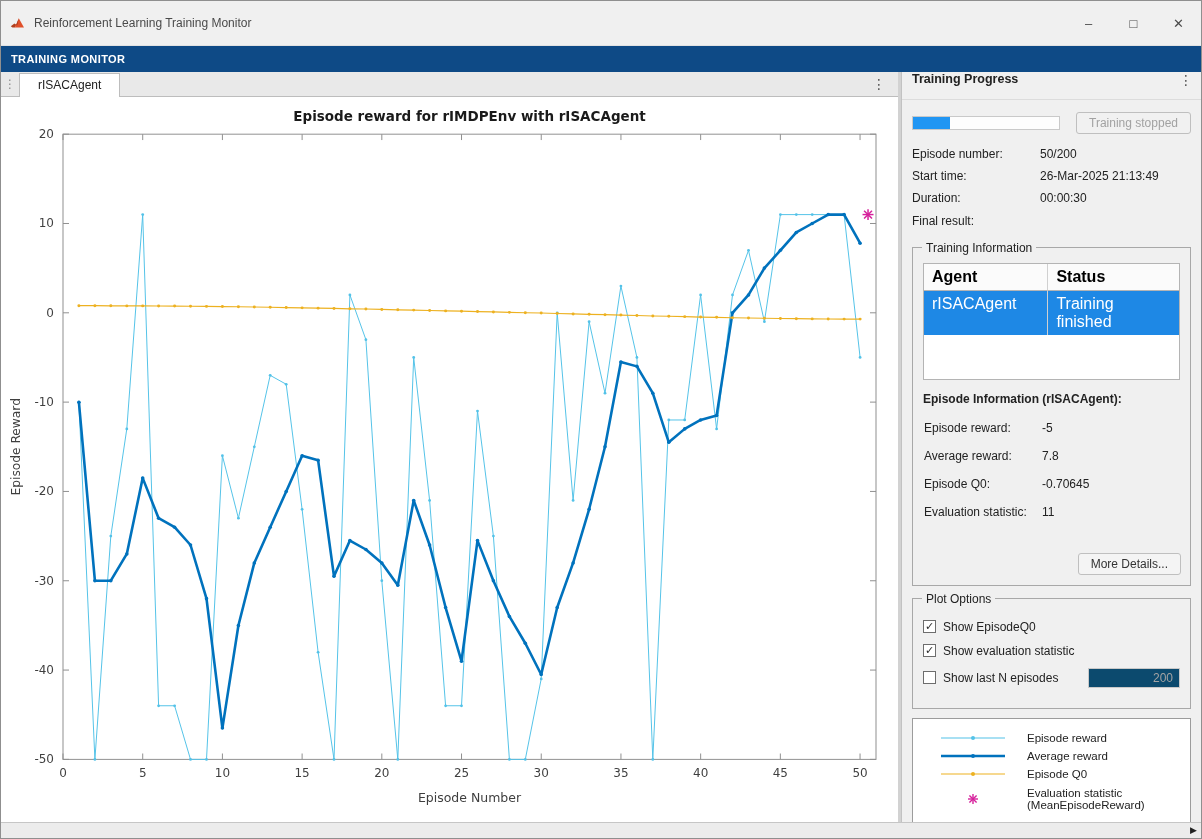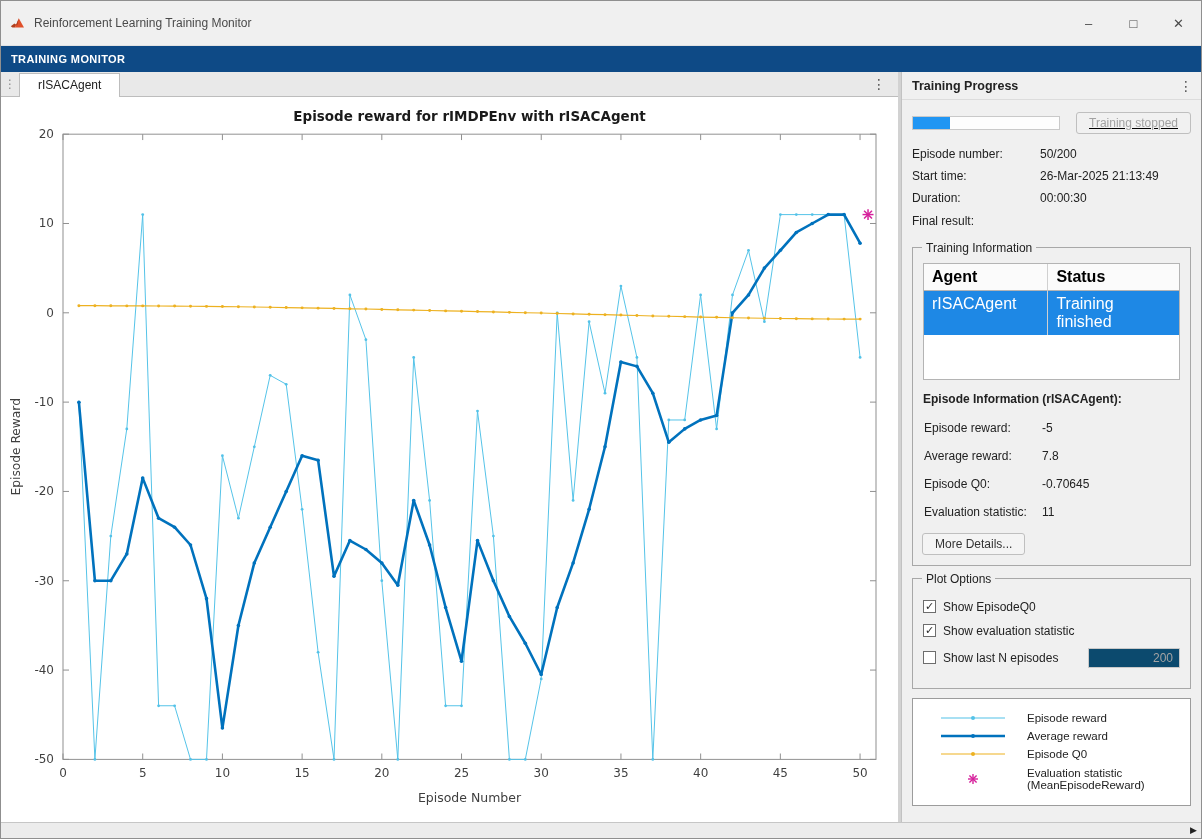--- a/index.html
+++ b/index.html
@@ -31,27 +31,27 @@
              font-size:12px; color:#222; margin-bottom:-1px; }
   .tab-kebab { margin-left:auto; align-self:center; padding:0 12px; color:#555; font-size:14px; }
 
   .figure { flex:1 1 auto; background:#fff; position:relative; min-height:0; }
   .figure svg { position:absolute; inset:0; width:100%; height:100%;
                 font-family:"DejaVu Sans", sans-serif; }
 
   
   .side-panel { flex:1 1 auto; margin-left:3px; background:#f0f0f0; border-left:1px solid #c2c2c2;
                 display:flex; flex-direction:column; min-width:0; }
-  .panel-header { height:28px; flex:0 0 auto; display:flex; align-items:center;
+  .panel-header { height:28px; flex:0 0 auto; display:flex; 
                   padding:0 8px 0 10px; border-bottom:1px solid #dcdcdc; }
   .panel-title { font-size:12.5px; font-weight:700; color:#222; }
   .panel-kebab { margin-left:auto; color:#555; font-size:14px; }
   .panel-body { flex:1 1 auto; padding:8px 8px 4px; overflow:hidden; }
 
-  .progress-row { display:flex; align-items:center; gap:16px; padding:4px 2px 10px;text-decoration:underline; }
+  .progress-row { display:flex; align-items:center; gap:16px; padding:4px 2px 10px; }
   .progress-bar { width:158px; height:14px; background:#fdfdfd; border:1px solid #c9c9c9; }
   .progress-fill { height:100%; width:0%; background:#2196f3; }
   .btn { font-size:12px; padding:3px 12px; border:1px solid #bfbfbf; border-radius:3px;
          background:#f4f4f4; color:#333; cursor:default; white-space:nowrap; }
   .btn.disabled { color:#a2a2a2; background:#f1f1f1; }
 
   .kv { display:grid; grid-template-columns:128px 1fr; row-gap:6px; font-size:12px;
         color:#222; padding:2px 2px 6px; line-height:1.35; }
 
   fieldset { border:1px solid #a8a8a8; margin:6px 2px 2px; padding:4px 9px 10px; background:#f0f0f0; }
@@ -60,21 +60,21 @@
   .agent-table { border:1px solid #b4b4b4; background:#fff; font-size:16px; margin:4px 1px 12px; }
   .at-row { display:grid; grid-template-columns:1fr 1.05fr; }
   .at-cell { padding:4px 8px; border-right:1px solid #d0d0d0; }
   .at-cell:last-child { border-right:none; }
   .at-head .at-cell { font-weight:700; background:#fbfbfb; border-bottom:1px solid #b4b4b4; }
   .at-selected { background:#1e88e5; color:#fff; }
   .at-filler { height:44px; background:#fff; }
 
   .ep-title { font-size:12px; font-weight:700; color:#222; margin:4px 1px 12px; }
   .kv.ep { grid-template-columns:118px 1fr; row-gap:12px; }
-  .btn-row { display:flex; margin-top:6px; }
+  .btn-row { display:flex; justify-content:flex-end; margin-top:26px; }
 
   .opt-row { display:flex; align-items:center; gap:7px; font-size:12px; color:#222; margin:10px 1px; }
   .cb { width:13px; height:13px; border:1px solid #6d6d6d; background:#fff; flex:0 0 auto;
         display:flex; align-items:center; justify-content:center; font-size:11px; color:#2b2b2b; }
   .n-input { margin-left:auto; width:92px; height:20px; border:1px solid #c9c9c9; background:#0c4a6e;
              color:#a3a3a3; font-size:12px; text-align:right; padding:0 6px;
              font-family:"Liberation Sans","DejaVu Sans",sans-serif; }
 
   .legend-box { border:1px solid #9c9c9c; background:#fff; margin:9px 2px 6px; padding:9px 6px; }
   .legend-row { display:grid; grid-template-columns:108px 1fr; align-items:center;

